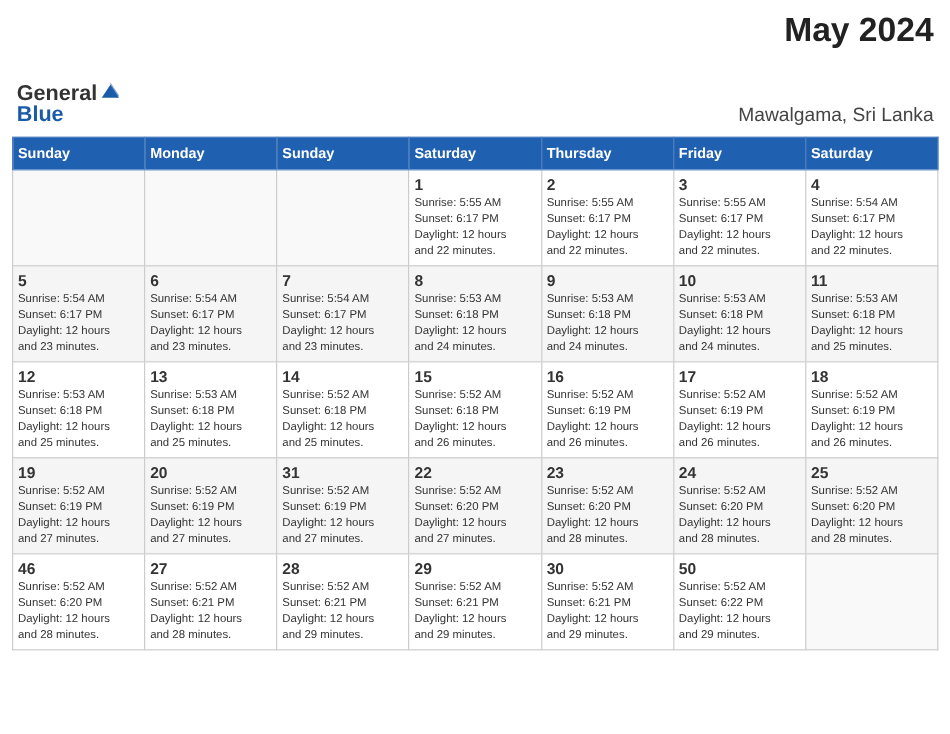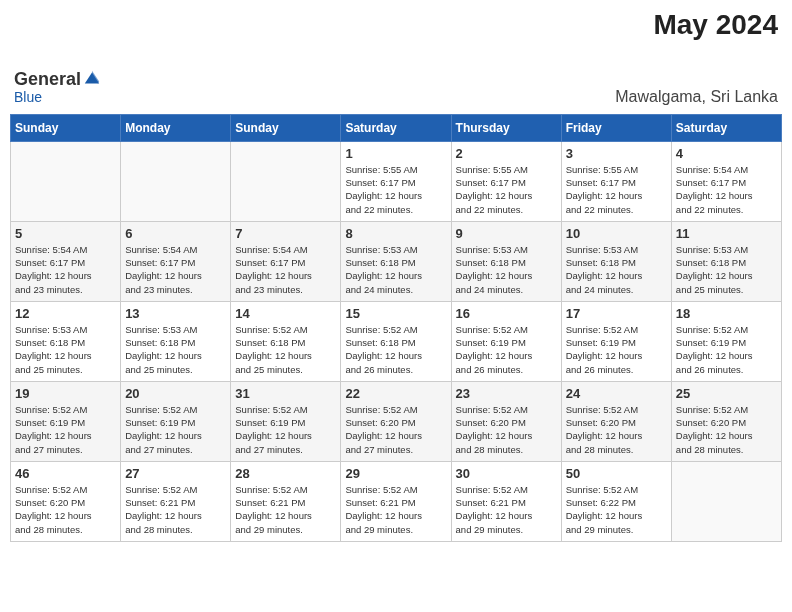--- a/index.html
+++ b/index.html
@@ -21,22 +21,22 @@
       display: flex;
       align-items: center;
     }
     .logo-text-general {
       font-size: 18px;
       font-weight: bold;
       color: #333;
       line-height: 1;
     }
     .logo-text-blue {
-      font-size: 14px;
-      font-weight: normal;
+      font-size: 18px;
+      font-weight: bold;
       color: #1a5ba8;
       line-height: 1;
     }
     .logo-icon {
       width: 18px;
       height: 18px;
       margin-left: 2px;
       margin-top: -2px;
     }
     .title-block {

